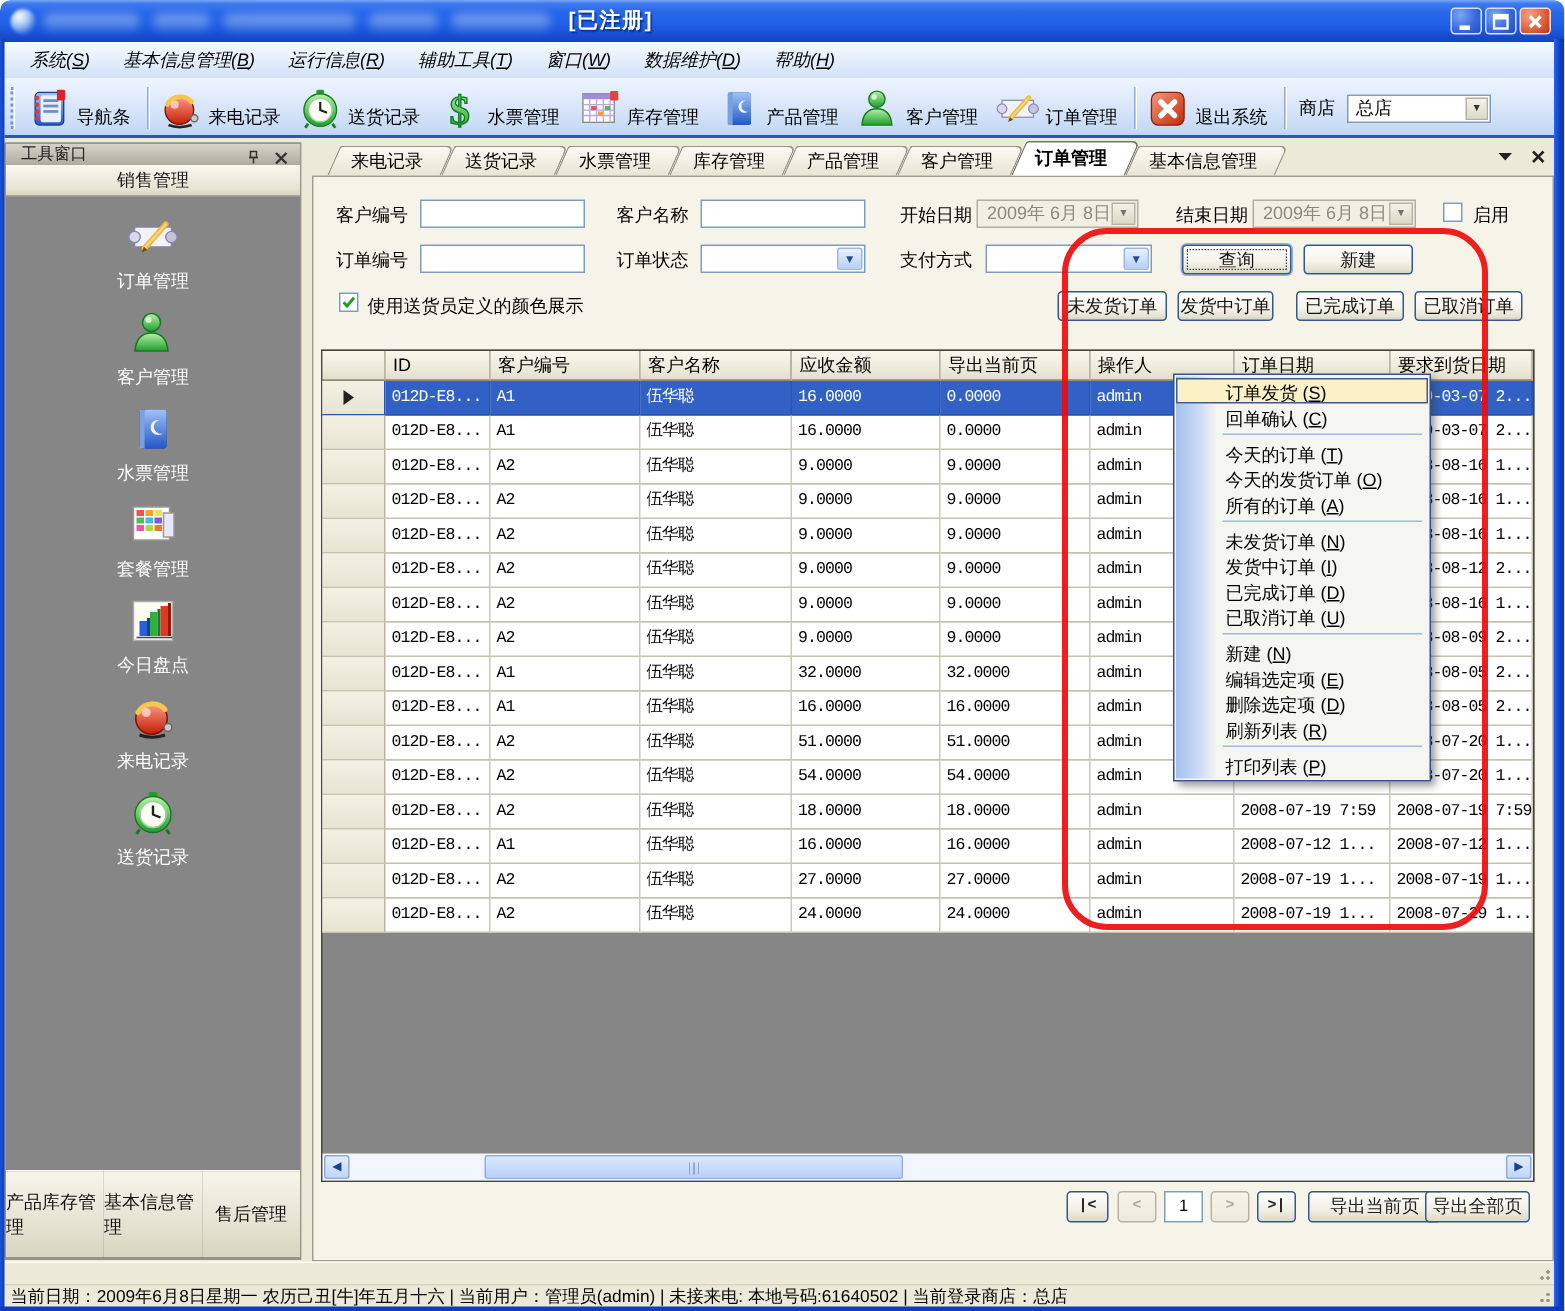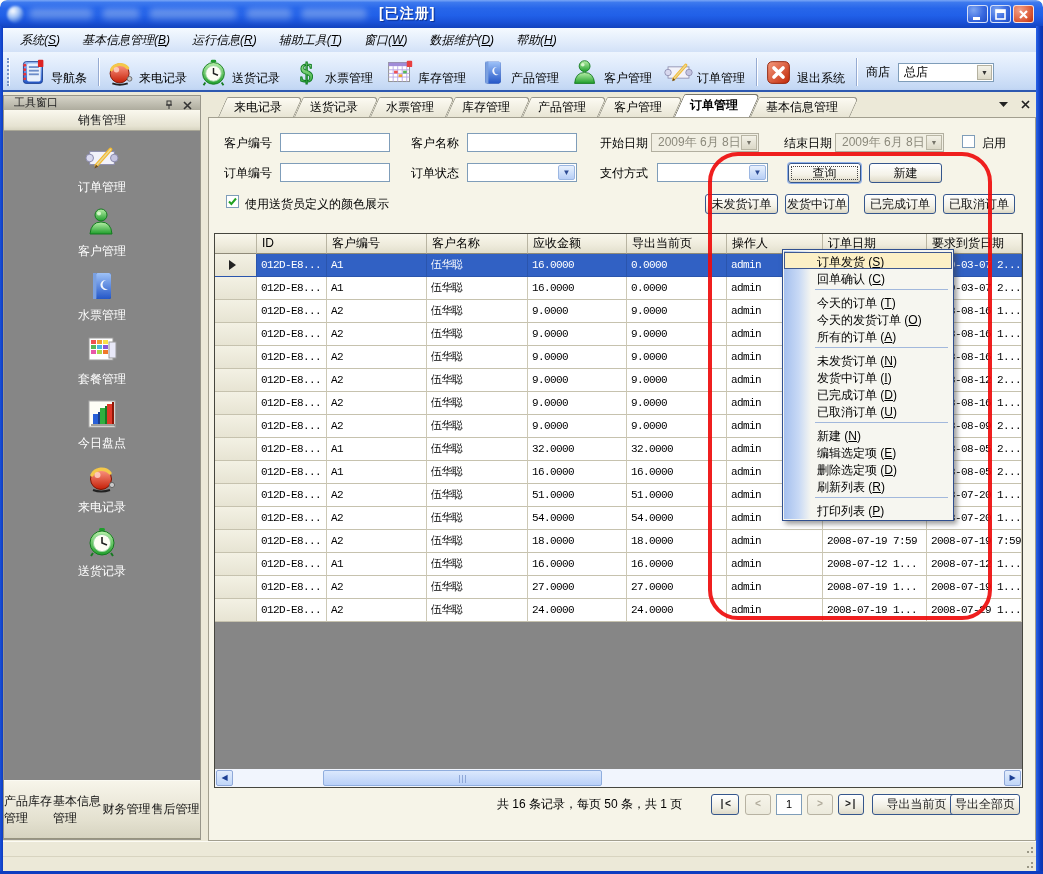--- a/index.html
+++ b/index.html
@@ -459,21 +459,20 @@
             </svg></span>
           <span class="sb-lbl">送货记录</span>
         </div>
       </div>
     <div class="sb-btns">
 
         <div class="sb-btn">产品库存管理</div>
 
         <div class="sb-btn">基本信息管理</div>
 
-        <div class="sb-btn">财务管理</div>
 
         <div class="sb-btn">售后管理</div>
       </div>
   </div>
   <div class="gray-gap abs"></div>
 
   <div class="tabs abs">
 
       <span class="tab">
         <span class="bgshape"></span>
@@ -775,21 +774,20 @@
           <span class="c">2008-07-29 1...</span>
         </div>
       </div>
     <div class="hscroll">
       <span class="harrow" style="left:1px">◀</span>
       <span class="hthumb"></span>
       <span class="harrow" style="right:1px">▶</span>
     </div>
   </div>
 
-  <span class="pgtext">共 16 条记录，每页 50 条，共 1 页</span>
   <span class="pgbtn" style="left:711px;width:28px">|&lt;</span>
   <span class="pgbtn dis" style="left:745px;width:26px">&lt;</span>
   <span class="pgin" style="left:776px;width:26px">1</span>
   <span class="pgbtn dis" style="left:807px;width:26px">&gt;</span>
   <span class="pgbtn" style="left:838px;width:26px">&gt;|</span>
   <span class="pgbtn cn" style="left:872px;width:89px">导出当前页</span>
   <span class="pgbtn cn" style="left:950px;width:70px">导出全部页</span>
 
   <div class="cmenu abs">
 
@@ -911,19 +909,20 @@
 
       </div>
     </div>
 
   <div class="redann abs"></div>
 
   <div class="strip1 abs">
       <span class="grip"></span>
     </div>
   <div class="strip2 abs">
+      <span>当前日期：2009年6月8日星期一  农历己丑[牛]年五月十六  |  当前用户：管理员(admin)  |  未接来电:  本地号码:61640502  |  当前登录商店：总店</span>
       <span class="grip"></span>
     </div>
 
   <div class="b-left abs"></div>
   <div class="b-right abs"></div>
   <div class="b-bottom abs"></div>
 </div>
 
 </body></html>

